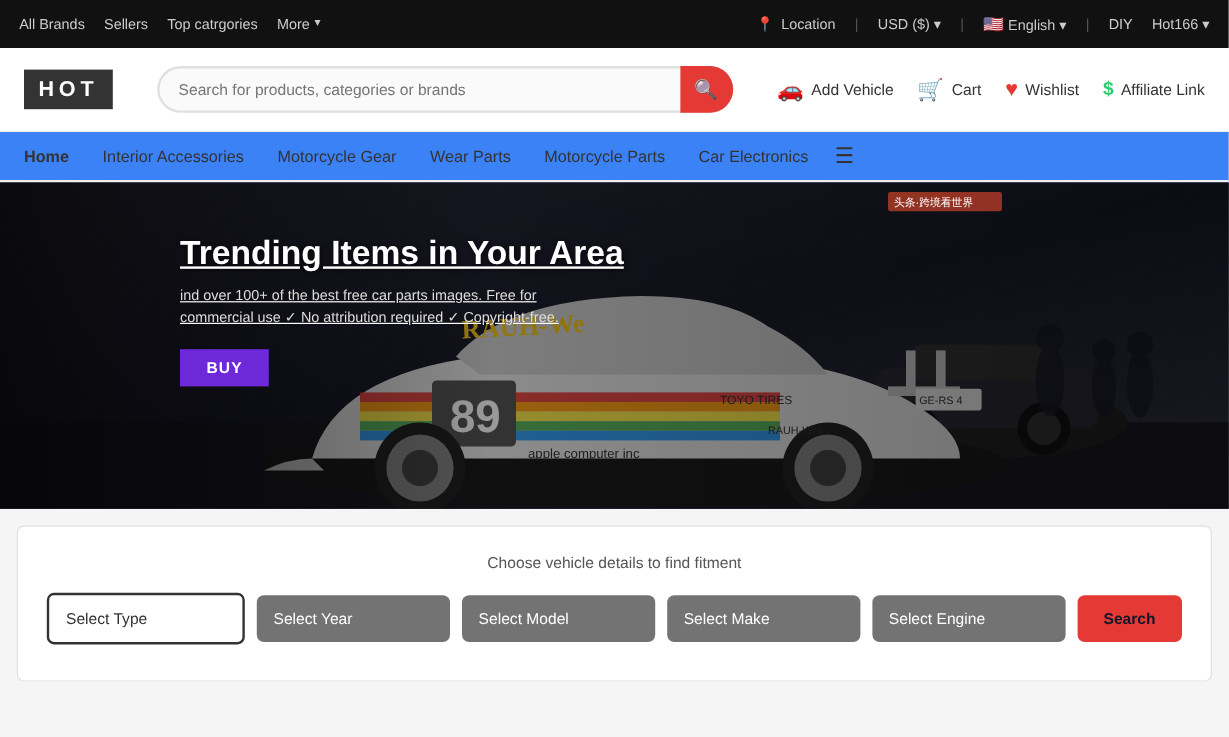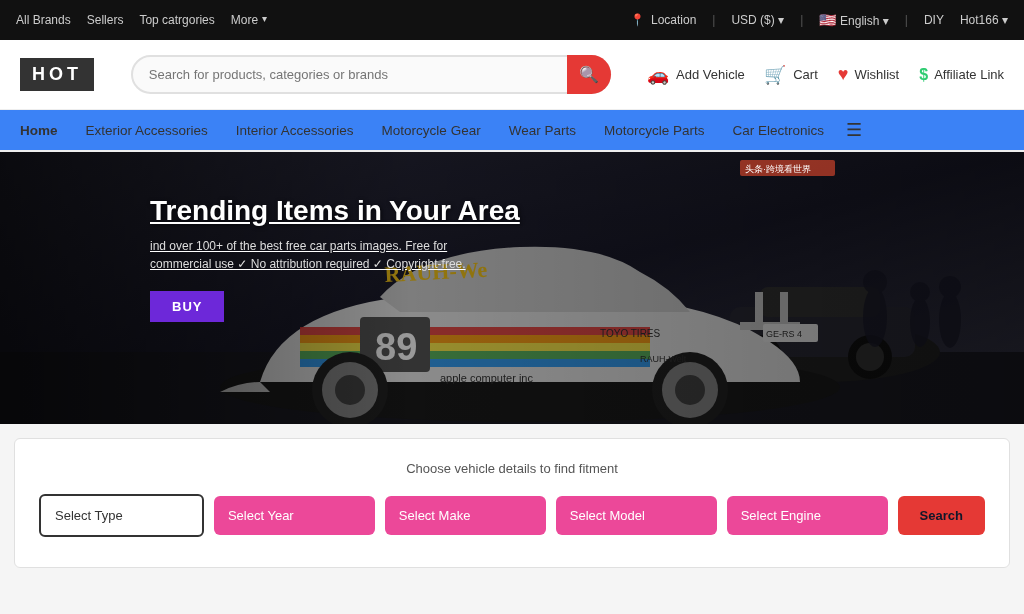--- a/index.html
+++ b/index.html
@@ -205,21 +205,21 @@
       appearance: none;
       color: #333;
     }
     .select-dark {
       flex: 1;
       padding: 12px 14px;
       border: none;
       border-radius: 6px;
       font-size: 13px;
       font-weight: 500;
-      background: #ec4899;
+      background: #737373;
       color: #fff;
       cursor: pointer;
       appearance: none;
     }
     .search-btn-vehicle {
       background: #e53935;
       color: #0f172a;
       border: none;
       border-radius: 6px;
       padding: 12px 22px;
@@ -297,21 +297,20 @@
     </a>
     <a class="header-action affiliate">
       <span class="icon" style="font-weight:bold;font-size:16px;">$</span>
       <span>Affiliate Link</span>
     </a>
   </div>
 </div>
 
 <nav class="nav">
   <span class="nav-item home">Home</span>
-  <span class="nav-item">Exterior Accessories</span>
   <span class="nav-item">Interior Accessories</span>
   <span class="nav-item">Motorcycle Gear</span>
   <span class="nav-item">Wear Parts</span>
   <span class="nav-item">Motorcycle Parts</span>
   <span class="nav-item">Car Electronics</span>
   <span class="nav-menu-icon">☰</span>
 </nav>
 
 <div class="hero">
 
@@ -409,23 +408,23 @@
   <p class="vehicle-sub">Choose vehicle details to find fitment</p>
 
   <div class="vehicle-selects">
     <select class="select-type">
       <option>Select Type</option>
     </select>
     <select class="select-dark">
       <option>Select Year</option>
     </select>
     <select class="select-dark">
-      <option>Select Make</option>
+      <option>Select Model</option>
     </select>
     <select class="select-dark">
-      <option>Select Model</option>
+      <option>Select Make</option>
     </select>
     <select class="select-dark">
       <option>Select Engine</option>
     </select>
     <button class="search-btn-vehicle">Search</button>
   </div>
 </div>
 
 </body></html>

